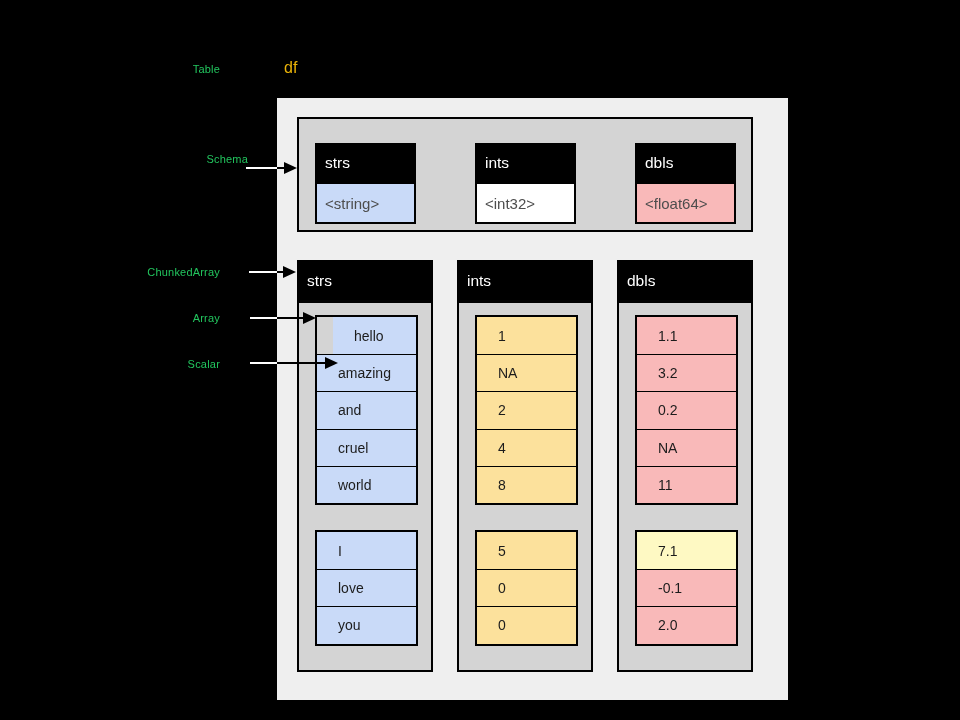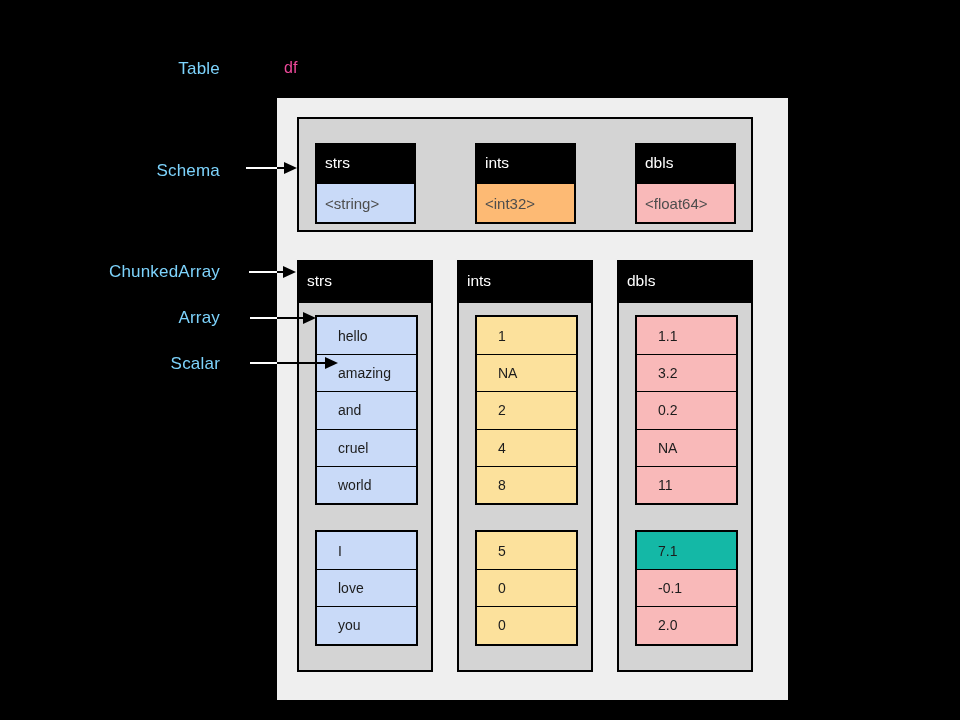--- a/index.html
+++ b/index.html
@@ -11,36 +11,36 @@
     font-family: "Liberation Sans", sans-serif;
     overflow: hidden;
   }
 
   
   .side-label {
     position: absolute;
     left: 0;
     width: 220px;
     text-align: right;
-    font-size: 17px;
+    font-size: 11px;
     line-height: 22px;
-    color: #7dd3fc;
+    color: #22c55e;
     letter-spacing: 0.2px;
   }
   .lbl-table        { top: 58px; }
-  .lbl-schema       { top: 160px; }
+  .lbl-schema       { top: 148px; margin-left: 28px; }
   .lbl-chunkedarray { top: 261px; }
   .lbl-array        { top: 307px; }
   .lbl-scalar       { top: 353px; text-align: right; }
 
   .df-label {
     position: absolute;
     left: 284px;
     top: 59px;
-    color: #ec4899;
+    color: #eab308;
     font-size: 16px;
   }
 
   
   .outer {
     position: absolute;
     left: 277px;
     top: 98px;
     width: 511px;
     height: 602px;
@@ -142,33 +142,33 @@
   <div class="df-label">df</div>
 
   <div class="outer">
     <div class="schema-box" id="schema-fields">
         <div class="schema-field" style="left: 16px;">
           <div class="sf-head">strs</div>
           <div class="sf-type" style="background: rgb(201, 218, 248);">&lt;string&gt;</div>
         </div>
         <div class="schema-field" style="left: 176px;">
           <div class="sf-head">ints</div>
-          <div class="sf-type" style="background: #fdba74;">&lt;int32&gt;</div>
+          <div class="sf-type" style="background: #ffffff;">&lt;int32&gt;</div>
         </div>
         <div class="schema-field" style="left: 336px;">
           <div class="sf-head">dbls</div>
           <div class="sf-type" style="background: rgb(249, 185, 185);">&lt;float64&gt;</div>
         </div>
       </div>
     <div id="columns-host">
         <div class="col" style="left: 20px;">
           <div class="col-head">strs</div>
           <div class="col-body">
             <div class="chunk chunk-0">
-              <div class="cell" style="background: rgb(201, 218, 248);">hello</div>
+              <div class="cell" style="background: rgb(201, 218, 248); margin-left: 16px;">hello</div>
               <div class="cell" style="background: rgb(201, 218, 248);">amazing</div>
               <div class="cell" style="background: rgb(201, 218, 248);">and</div>
               <div class="cell" style="background: rgb(201, 218, 248);">cruel</div>
               <div class="cell" style="background: rgb(201, 218, 248);">world</div>
             </div>
             <div class="chunk chunk-1">
               <div class="cell" style="background: rgb(201, 218, 248);">I</div>
               <div class="cell" style="background: rgb(201, 218, 248);">love</div>
               <div class="cell" style="background: rgb(201, 218, 248);">you</div>
             </div>
@@ -195,21 +195,21 @@
           <div class="col-head">dbls</div>
           <div class="col-body">
             <div class="chunk chunk-0">
               <div class="cell" style="background: rgb(249, 185, 185);">1.1</div>
               <div class="cell" style="background: rgb(249, 185, 185);">3.2</div>
               <div class="cell" style="background: rgb(249, 185, 185);">0.2</div>
               <div class="cell" style="background: rgb(249, 185, 185);">NA</div>
               <div class="cell" style="background: rgb(249, 185, 185);">11</div>
             </div>
             <div class="chunk chunk-1">
-              <div class="cell" style="background: #14b8a6;">7.1</div>
+              <div class="cell" style="background: #fef9c3;">7.1</div>
               <div class="cell" style="background: rgb(249, 185, 185);">-0.1</div>
               <div class="cell" style="background: rgb(249, 185, 185);">2.0</div>
             </div>
           </div>
         </div>
       </div>
   </div>
 
   <svg class="arrows" viewBox="0 0 960 720">
     <g>

